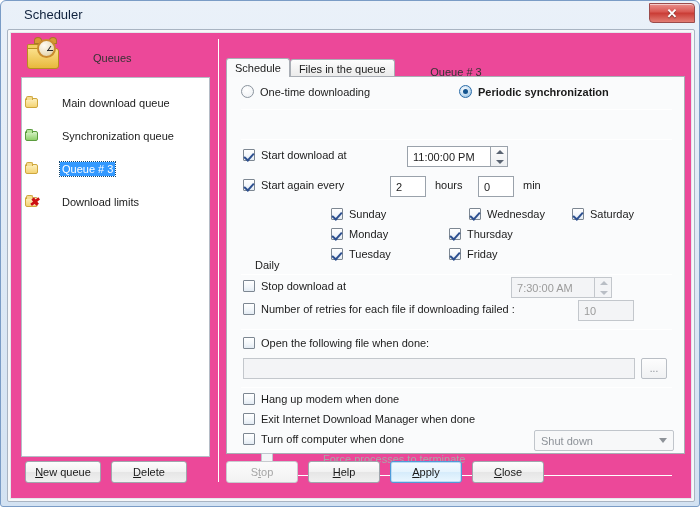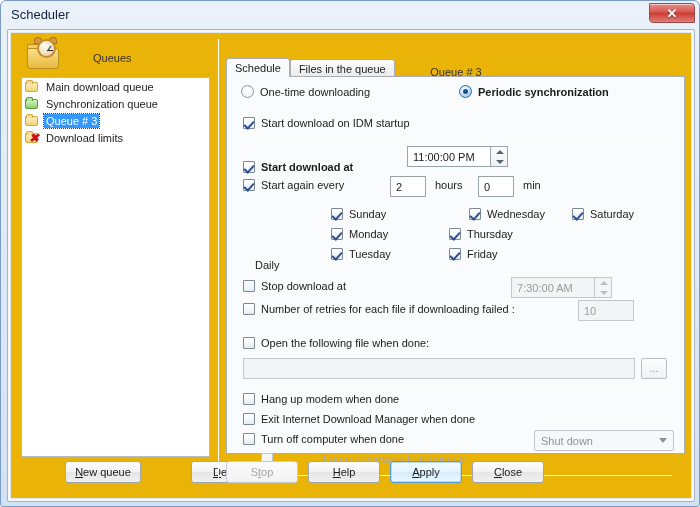--- a/index.html
+++ b/index.html
@@ -18,21 +18,21 @@
     background: linear-gradient(to bottom, #eaf1f9 0%, #dce8f5 60%, #d3e2f2 100%);
     border: 1px solid #7a9cc6;
     border-radius: 6px 6px 3px 3px;
     padding: 0;
   }
 
   
   .titlebar {
     position: relative;
     height: 28px;
-    padding: 6px 0 0 10px;
+    padding: 6px 0 0 23px;
   }
   .title-text {
     font-size: 13px;
     color: #10223d;
     font-family: "Liberation Sans", sans-serif;
   }
   .close-btn {
     position: absolute; right: 4px; top: 2px;
     width: 46px; height: 20px;
     border: 1px solid #9b4b4b;
@@ -53,21 +53,21 @@
     position: absolute;
     left: 6px; top: 28px;
     width: 688px; height: 473px;
     background: #f6f7f9;
     border: 1px solid #a9b4c2;
     border-radius: 2px;
   }
   .inner {
     position: absolute;
     left: 2px; top: 2px; right: 2px; bottom: 2px;
-    background: #eab308;
+    background: #ec4899;
     border: 1px solid #e4e7ec;
   }
 
   
   .left-pane {
     position: absolute; left: 6px; top: 4px;
     width: 196px; height: 446px;
   }
   .queues-header {
     position: relative; height: 40px;
@@ -114,23 +114,24 @@
     font-size: 11px; color: #333;
   }
   .queue-list {
     position: absolute; left: 4px; top: 40px;
     width: 189px; height: 380px;
     background: #ffffff;
     border: 1px solid #b5bcc6;
   }
   .queue-item {
     display: flex; align-items: center;
-    height: 16px; padding: 0 2px; margin: 1px 1px 0 1px;
+    height: 16px; padding: 0 2px; margin: 17px 1px 0 1px;
     font-size: 11px; color: #1b1b1b;
     cursor: default;
+    gap: 16px;
   }
   .queue-item .q-label { padding: 0 2px; line-height: 14px; }
   .queue-item.selected .q-label {
     background: #3399ff; color: #ffffff;
     outline: 1px dotted #17486f;
   }
   .q-icon { width: 14px; height: 12px; margin-right: 5px; position: relative; flex: 0 0 14px; }
   .ic-folder-yellow {
     position: absolute; left: 0; top: 1px; width: 13px; height: 10px;
     background: linear-gradient(to bottom, #fdf0bd, #f4d474);
@@ -180,21 +181,21 @@
   .btn.default {
     border: 1px solid #4f9bd9;
     box-shadow: 0 0 0 1px #bcdcf5 inset;
     background: linear-gradient(to bottom, #f4fbff 0%, #e6f4fd 48%, #d6ecfb 52%, #eaf7ff 100%);
   }
   .btn u { text-decoration: underline; }
   .left-buttons {
     position: absolute; left: 8px; top: 424px;
     display: flex; gap: 10px;
   }
-  .left-buttons .btn { width: 76px; margin-left: 40px; }
+  .left-buttons .btn { width: 76px; }
 
   
   .vsep {
     position: absolute; left: 207px; top: 6px;
     width: 1px; height: 443px;
     background: #d7dbe0;
     border-right: 1px solid #ffffff;
   }
 
   
@@ -442,28 +443,24 @@
             <span class="rb"></span>
             <span class="rb-label">One-time downloading</span>
           </div>
           <div class="row" style="left:232px; top:8px;font-weight:bold;">
             <span class="rb checked"></span>
             <span class="rb-label">Periodic synchronization</span>
           </div>
           <div class="sep-line" style="top:32px;"></div>
 
           
-          <div class="row" style="left:16px; top:40px;">
-            <span class="cb checked"></span>
-            <span class="cb-label">Start download on IDM startup</span>
-          </div>
           <div class="sep-line" style="top:62px;"></div>
 
           
-          <div class="row" style="left:16px; top:84px;font-weight:bold;">
+          <div class="row" style="left:16px; top:72px;">
             <span class="cb checked"></span>
             <span class="cb-label">Start download at</span>
           </div>
           <div class="row spinner" style="left:180px; top:69px;">
             <div class="tinput" style="width:84px;">11:00:00 PM</div>
             <div class="spin-btns">
               <div class="spin-up"></div>
               <div class="spin-dn"></div>
             </div>
           </div>

